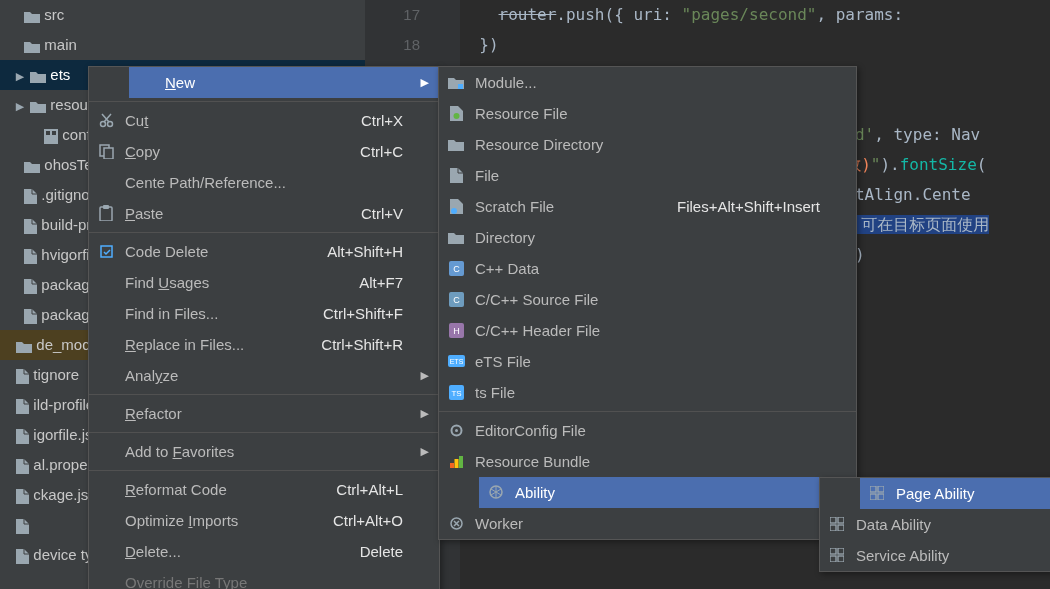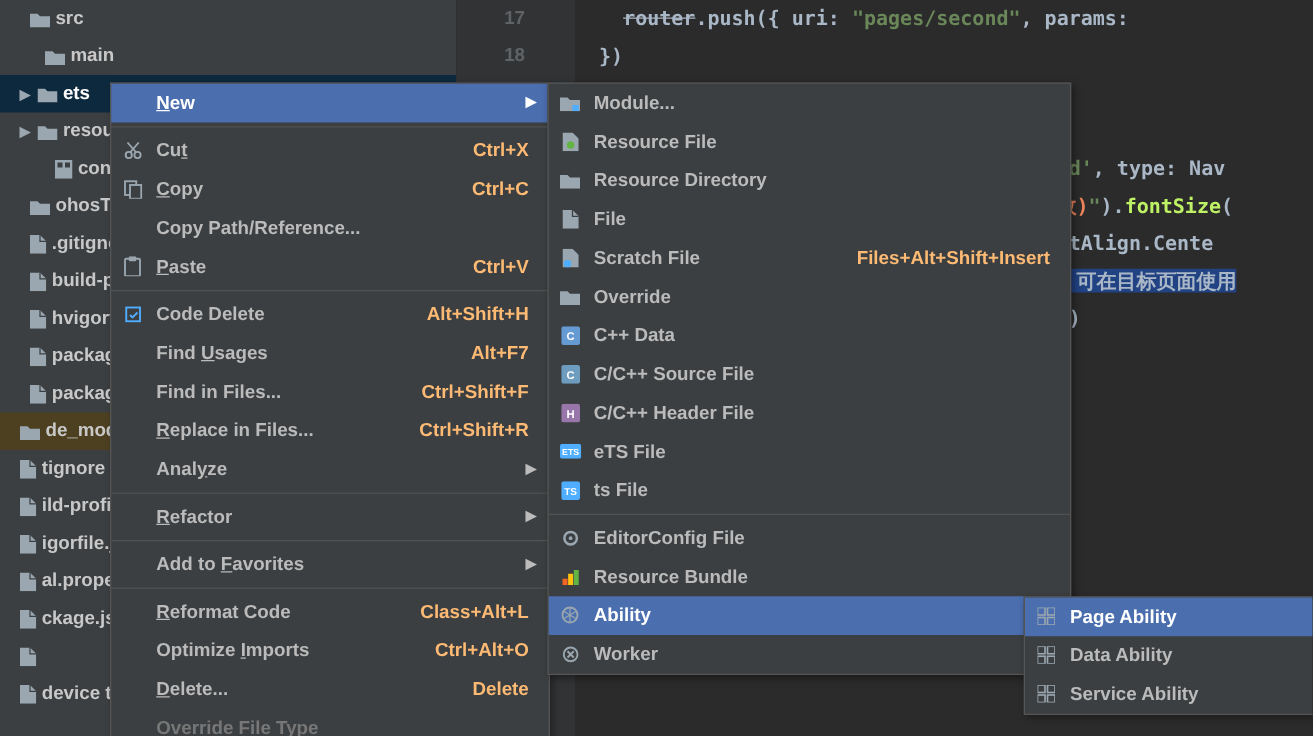--- a/index.html
+++ b/index.html
@@ -1,58 +1,58 @@
 <!DOCTYPE html>
 <html><head>
 <meta charset="utf-8">
 <style>
   html,body{margin:0;padding:0;background:#2b2b2b;font-family:"Segoe UI",Arial,sans-serif;font-size:15px;color:#bbbbbb;overflow:hidden;width:1050px;height:589px;}
-  .root{position:relative;width:1050px;height:589px;font-weight:bold;}
+  .root{position:relative;width:1050px;height:589px;}
   
   .tree{position:absolute;left:0;top:0;width:365px;height:589px;background:#3c3f41;border-right:1px solid #2b2b2b;}
   .tree-row{height:30px;line-height:30px;white-space:nowrap;color:#c8c8c8;}
   .tree-row .arrow{display:inline-block;width:12px;text-align:center;color:#9aa7b0;font-size:11px;}
   .tree-row.sel{background:#0d293e;color:#ffffff;}
   
   .editor{position:absolute;left:365px;top:0;right:0;bottom:0;background:#2b2b2b;}
   .gutter{position:absolute;left:0;top:0;width:95px;height:100%;background:#313335;color:#606366;text-align:right;}
   .gut-ln{height:30px;line-height:30px;padding-right:40px;}
   .code{position:absolute;left:95px;top:0;right:0;bottom:0;font-family:Consolas,monospace;font-size:16px;color:#a9b7c6;}
   .code-ln{height:30px;line-height:30px;white-space:pre;}
   .str{color:#6a8759;}
-  .func{color:#bef264;}
+  .func{color:#14b8a6;}
   .cn-orange{color:#ef8359;}
   .sel-code{background:#214283;}
   .strike{text-decoration:line-through;color:#a9b7c6;}
   
   .menu{position:absolute;background:#3c3f41;border:1px solid #555555;box-shadow:2px 2px 6px rgba(0,0,0,.4);}
   .menu-row{height:31px;line-height:31px;padding:0 12px 0 36px;position:relative;color:#bbbbbb;white-space:nowrap;}
   .menu-row .lab{display:inline-block;}
-  .menu-row .sc{position:absolute;right:16px;color:#fdba74;}
+  .menu-row .sc{position:absolute;right:36px;color:#e5e5e5;}
   .menu-row .sub{position:absolute;right:10px;color:#bbbbbb;font-size:11px;}
   .menu-row .ico{position:absolute;left:8px;top:6px;width:18px;height:18px;display:flex;align-items:center;justify-content:center;}
-  .menu-row.hover{background:#4b6eaf;color:#ffffff;}
+  .menu-row.hover{background:#4b6eaf;color:#ffffff;margin-left:40px;}
   .menu-row.hover .sc,.menu-row.hover .sub{color:#ffffff;}
   .menu-row.disabled{color:#777777;}
   .menu-sep{height:1px;background:#515151;margin:3px 0;}
   .u{text-decoration:underline;}
   .folder-ico svg{display:block;}
   
   .cut{overflow:hidden;}
 </style>
 </head>
 <body>
 <div class="root">
 
 <div class="tree">
   <div id="tree-rows">
         <div class="tree-row cut" style="padding-left: 8px;"><span class="arrow"></span> <span class="folder-ico" style="display:inline-block;vertical-align:middle"><svg width="16" height="13">
               <path d="M0 2h6l2 2h8v9H0z" fill="#9aa7b0"></path>
             </svg></span> <span>src</span></div>
-        <div class="tree-row cut" style="padding-left: 20px;"><span class="arrow"></span> <span class="folder-ico" style="display:inline-block;vertical-align:middle"><svg width="16" height="13">
+        <div class="tree-row cut" style="padding-left: 8px;"><span class="arrow"></span> <span class="folder-ico" style="display:inline-block;vertical-align:middle"><svg width="16" height="13">
               <path d="M0 2h6l2 2h8v9H0z" fill="#9aa7b0"></path>
             </svg></span> <span>main</span></div>
         <div class="tree-row cut sel" style="padding-left: 14px;"><span class="arrow">▶</span> <span class="folder-ico" style="display:inline-block;vertical-align:middle"><svg width="16" height="13">
               <path d="M0 2h6l2 2h8v9H0z" fill="#9aa7b0"></path>
             </svg></span> <span>ets</span></div>
         <div class="tree-row cut" style="padding-left: 14px;"><span class="arrow">▶</span> <span class="folder-ico" style="display:inline-block;vertical-align:middle"><svg width="16" height="13">
               <path d="M0 2h6l2 2h8v9H0z" fill="#9aa7b0"></path>
             </svg></span> <span>resources</span></div>
         <div class="tree-row cut" style="padding-left: 28px;"><span class="arrow"></span> <span class="folder-ico" style="display:inline-block;vertical-align:middle"><svg width="14" height="15">
               <rect width="14" height="15" fill="#9aa7b0"></rect>
@@ -143,21 +143,21 @@
             <circle cx="11" cy="11" r="2.5" fill="none" stroke="#9aa7b0" stroke-width="1.5"></circle>
             <path d="M5 9L12 1M10 9L3 1" stroke="#9aa7b0" stroke-width="1.5"></path>
           </svg>
         </span><span class="lab">Cu<span class="u">t</span></span><span class="sc">Ctrl+X</span></div>
       <div class="menu-row"><span class="ico">
           <svg width="15" height="15">
             <rect x="1" y="1" width="9" height="11" fill="none" stroke="#9aa7b0" stroke-width="1.5"></rect>
             <rect x="5" y="4" width="9" height="11" fill="#3c3f41" stroke="#9aa7b0" stroke-width="1.5"></rect>
           </svg>
         </span><span class="lab"><span class="u">C</span>opy</span><span class="sc">Ctrl+C</span></div>
-      <div class="menu-row"><span class="lab">Copy Path/Reference...</span></div>
+      <div class="menu-row"><span class="lab">Cente Path/Reference...</span></div>
       <div class="menu-row"><span class="ico">
           <svg width="14" height="16">
             <rect x="1" y="2" width="12" height="14" rx="1" fill="none" stroke="#9aa7b0" stroke-width="1.5"></rect>
             <rect x="4" y="0" width="6" height="4" rx="1" fill="#9aa7b0"></rect>
           </svg>
         </span><span class="lab"><span class="u">P</span>aste</span><span class="sc">Ctrl+V</span></div>
       <div class="menu-sep"></div>
       <div class="menu-row"><span class="ico">
           <svg width="15" height="15">
             <rect x="2" y="2" width="11" height="11" fill="none" stroke="#4faeff" stroke-width="1.5"></rect>
@@ -166,21 +166,21 @@
         </span><span class="lab">Code Delete</span><span class="sc">Alt+Shift+H</span></div>
       <div class="menu-row"><span class="lab">Find <span class="u">U</span>sages</span><span class="sc">Alt+F7</span></div>
       <div class="menu-row"><span class="lab">Find in Files...</span><span class="sc">Ctrl+Shift+F</span></div>
       <div class="menu-row"><span class="lab"><span class="u">R</span>eplace in Files...</span><span class="sc">Ctrl+Shift+R</span></div>
       <div class="menu-row"><span class="lab">Anal<span class="u">y</span>ze</span><span class="sub">▶</span></div>
       <div class="menu-sep"></div>
       <div class="menu-row"><span class="lab"><span class="u">R</span>efactor</span><span class="sub">▶</span></div>
       <div class="menu-sep"></div>
       <div class="menu-row"><span class="lab">Add to <span class="u">F</span>avorites</span><span class="sub">▶</span></div>
       <div class="menu-sep"></div>
-      <div class="menu-row"><span class="lab"><span class="u">R</span>eformat Code</span><span class="sc">Class+Alt+L</span></div>
+      <div class="menu-row"><span class="lab"><span class="u">R</span>eformat Code</span><span class="sc">Ctrl+Alt+L</span></div>
       <div class="menu-row"><span class="lab">Optimize <span class="u">I</span>mports</span><span class="sc">Ctrl+Alt+O</span></div>
       <div class="menu-row"><span class="lab"><span class="u">D</span>elete...</span><span class="sc">Delete</span></div>
       <div class="menu-row disabled"><span class="lab">Override File Type</span></div>
     </div>
 
 <div class="menu" id="menu2" style="left: 438px; top: 66px; width: 417px;">
       <div class="menu-row"><span class="ico">
           <svg width="16" height="13">
             <path d="M0 2h6l2 2h8v9H0z" fill="#9aa7b0"></path>
             <rect x="10" y="8" width="5" height="5" fill="#4faeff"></rect>
@@ -206,21 +206,21 @@
       <div class="menu-row"><span class="ico">
           <svg width="13" height="15">
             <path d="M0 0h8l5 5v10H0z" fill="#9aa7b0"></path>
             <circle cx="4" cy="12" r="3" fill="#4faeff"></circle>
           </svg>
         </span><span class="lab">Scratch File</span><span class="sc">Files+Alt+Shift+Insert</span></div>
       <div class="menu-row"><span class="ico">
           <svg width="16" height="13">
             <path d="M0 2h6l2 2h8v9H0z" fill="#9aa7b0"></path>
           </svg>
-        </span><span class="lab">Override</span></div>
+        </span><span class="lab">Directory</span></div>
       <div class="menu-row"><span class="ico">
           <svg width="15" height="15">
             <rect width="15" height="15" rx="2" fill="#659ad2"></rect>
             <text x="7.5" y="11" text-anchor="middle" font-size="9" fill="#fff" font-family="Arial">C</text>
           </svg>
         </span><span class="lab">C++ Data</span></div>
       <div class="menu-row"><span class="ico">
           <svg width="15" height="15">
             <rect width="15" height="15" rx="2" fill="#6e9cbe"></rect>
             <text x="7.5" y="11" text-anchor="middle" font-size="9" fill="#fff">C</text>

